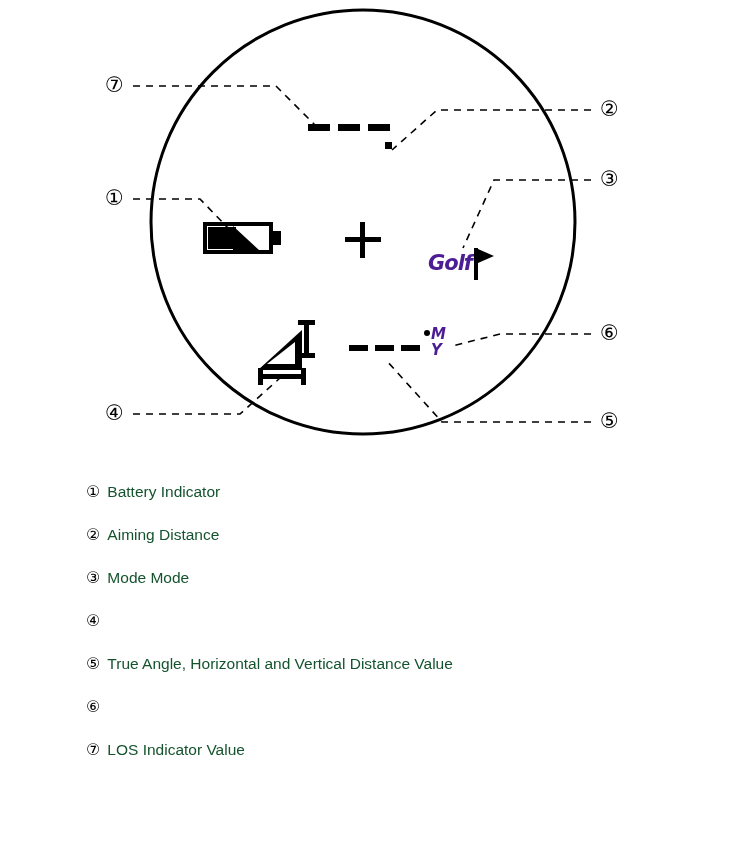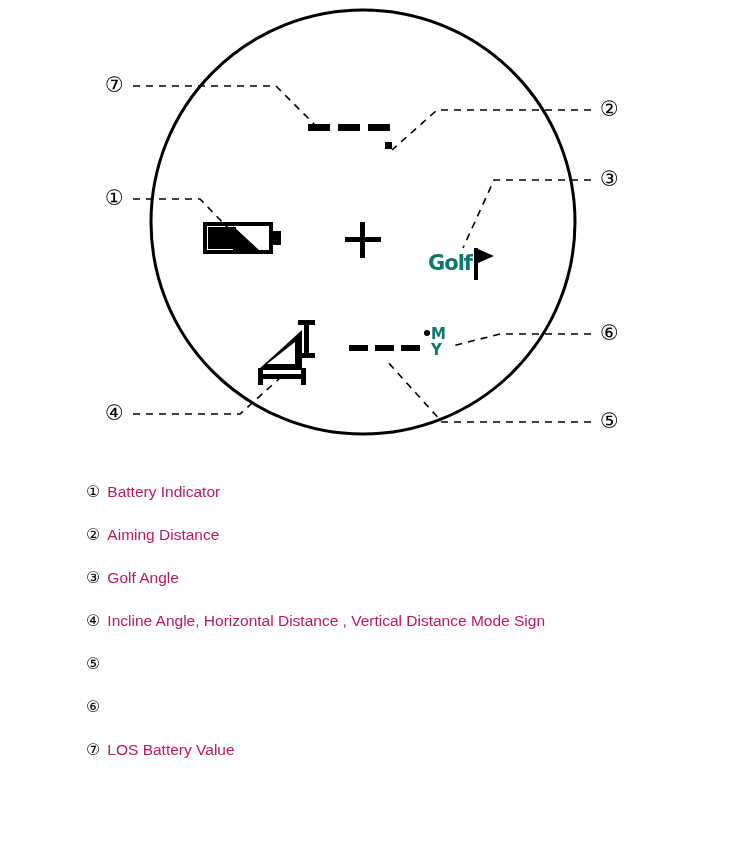--- a/index.html
+++ b/index.html
@@ -23,22 +23,23 @@
     height: 460px;
   }
   #diagram-svg {
     position: absolute;
     left: 0;
     top: 0;
   }
   
   .glyph {
     position: absolute;
-    color: #0f766e;
+    color: #4c1d95;
     font-weight: bold;
+    font-style: italic;
   }
   
   #battery-indicator {
     left: 203px;
     top: 222px;
     width: 82px;
     height: 34px;
   }
   #battery-indicator .batt-body {
     position: absolute;
@@ -253,21 +254,21 @@
     font-size: 15.5px;
     color: #222;
   }
   .legend-num {
     font-size: 16px;
     font-family: "DejaVu Sans", sans-serif;
     margin-right: 7px;
     color: #000;
   }
   .legend-text {
-    color: #be185d;
+    color: #14532d;
   }
 </style>
 </head>
 <body>
 
 <div id="diagram-area">
 
   <svg id="diagram-svg" width="733" height="460" viewBox="0 0 733 460">
 
     <circle cx="363" cy="222" r="212" fill="none" stroke="#000" stroke-width="3"></circle>
@@ -349,29 +350,29 @@
   <div class="legend-item">
     <span class="legend-num">①</span>
     <span class="legend-text">Battery Indicator</span>
   </div>
   <div class="legend-item">
     <span class="legend-num">②</span>
     <span class="legend-text">Aiming Distance</span>
   </div>
   <div class="legend-item">
     <span class="legend-num">③</span>
-    <span class="legend-text">Golf Angle</span>
+    <span class="legend-text">Mode Mode</span>
   </div>
   <div class="legend-item">
     <span class="legend-num">④</span>
-    <span class="legend-text">Incline Angle, Horizontal Distance , Vertical Distance Mode Sign</span>
   </div>
   <div class="legend-item">
     <span class="legend-num">⑤</span>
+    <span class="legend-text">True Angle, Horizontal and Vertical Distance Value</span>
   </div>
   <div class="legend-item">
     <span class="legend-num">⑥</span>
   </div>
   <div class="legend-item">
     <span class="legend-num">⑦</span>
-    <span class="legend-text">LOS Battery Value</span>
+    <span class="legend-text">LOS Indicator Value</span>
   </div>
 </div>
 
 </body></html>

